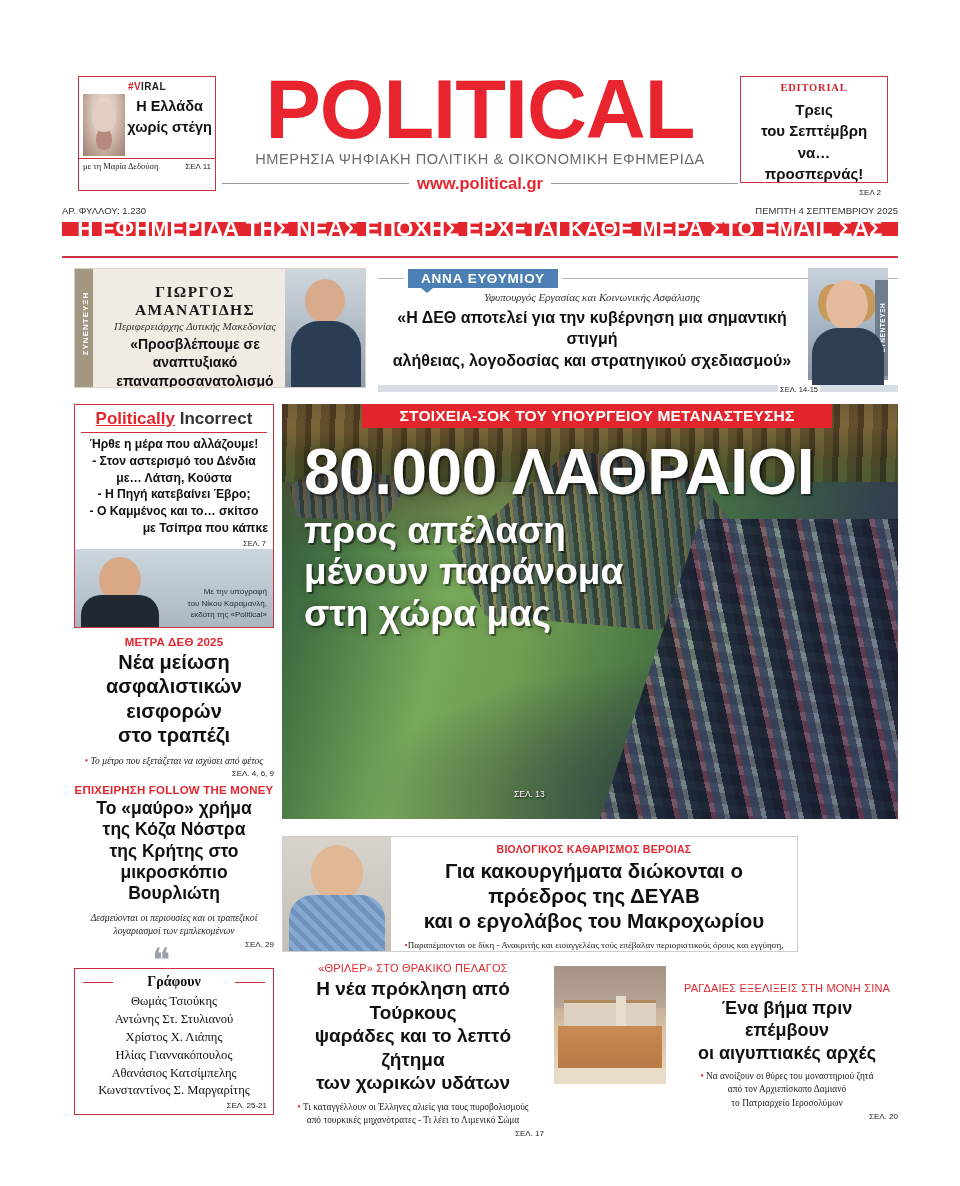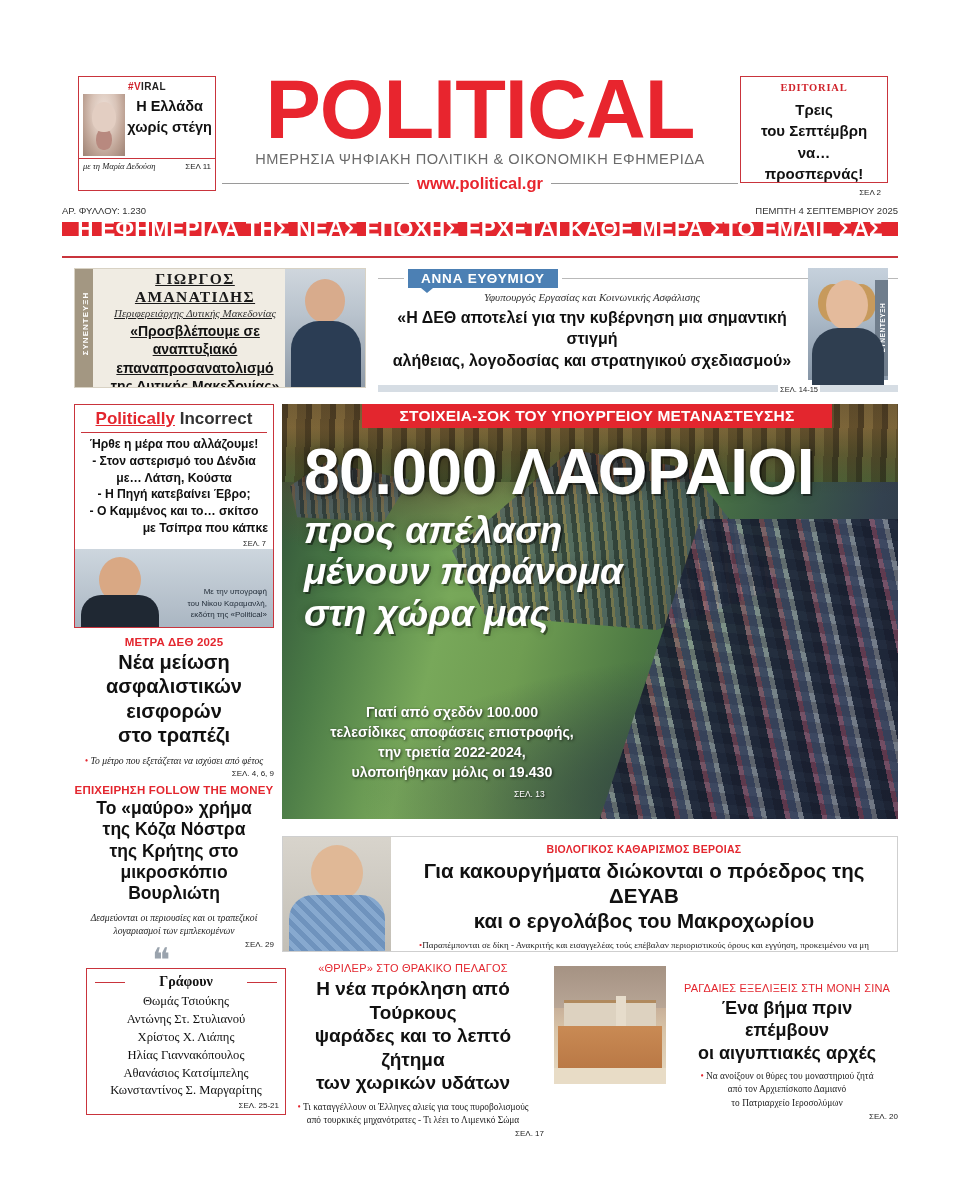--- a/index.html
+++ b/index.html
@@ -11,21 +11,21 @@
   .viral-box{position:absolute;left:78px;top:76px;width:138px;height:115px;border:1.5px solid #c9343c;background:#fff;box-sizing:border-box;}
   .viral-tag{text-align:center;font-size:10px;font-weight:bold;letter-spacing:.4px;margin-top:4px;color:#222;}
   .viral-tag .hv{color:#d0232b;}
   .viral-inner{position:relative;height:66px;}
   .viral-photo{position:absolute;left:4px;top:2px;width:42px;height:62px;background:
       radial-gradient(ellipse at 50% 28%, #efe2da 0%, #d9c4b8 42%, #bda294 70%, #9d8274 100%);
       border:0;}
   .viral-photo:after{content:"";position:absolute;left:9px;top:8px;width:24px;height:30px;border-radius:50% 50% 46% 46%;background:#e3cec2;box-shadow:0 22px 0 -4px #b8897f;}
   .viral-head{position:absolute;left:48px;top:4px;right:3px;text-align:center;font-family:"Liberation Sans",sans-serif;font-weight:bold;font-size:14.5px;line-height:1.45;color:#111;}
   .viral-foot{border-top:1px solid #c9343c;display:flex;justify-content:space-between;align-items:center;padding:2px 4px 0;font-size:8px;}
-  .viral-foot .by{font-family:"Liberation Serif",serif;font-style:italic;font-size:8.5px;color:#222;}
+  .viral-foot .by{font-family:"Liberation Serif",serif;font-size:8.5px;color:#222;}
   .viral-foot .pg{font-size:8px;color:#222;}
 
   .logo-wrap{position:absolute;left:222px;top:72px;width:516px;text-align:center;}
   .logo{font-family:"Liberation Sans",sans-serif;font-weight:bold;font-size:83px;line-height:.92;color:#e8252e;letter-spacing:-1px;}
   .logo-sub{font-size:14.6px;letter-spacing:.55px;color:#6b6b6b;margin-top:3px;white-space:nowrap;}
   .logo-url-row{position:relative;margin-top:7px;height:18px;display:flex;align-items:center;justify-content:flex-end;}
   .logo-url-row:before,.logo-url-row:after{content:"";flex:1;height:1px;background:#9a9a9a;}
   .logo-url{font-weight:bold;font-size:16.5px;color:#e8252e;padding:0 8px;}
 
   .editorial-box{position:absolute;right:72px;top:76px;width:148px;height:107px;border:1.5px solid #c9343c;background:#fff;box-sizing:border-box;padding:5px 6px 0;}
@@ -37,21 +37,21 @@
 
   .promo{position:absolute;left:62px;top:222px;width:836px;height:14px;background:#e3262e;color:#fff;display:flex;align-items:center;justify-content:center;
         font-weight:bold;font-size:22.5px;letter-spacing:.2px;}
   .promo-line{position:absolute;left:62px;top:256px;width:836px;height:2px;background:#c9343c;}
 
   
   .iv-left{position:absolute;left:74px;top:268px;width:292px;height:120px;background:#f0ece3;border:1px solid #d8d2c4;box-sizing:border-box;overflow:hidden;}
   .iv-tab{position:absolute;left:0;top:0;width:18px;height:100%;background:#a39782;color:#fff;}
   .iv-tab span{display:block;transform:rotate(-90deg);transform-origin:center;white-space:nowrap;font-size:8px;font-weight:bold;letter-spacing:1px;
      position:absolute;left:-40px;top:50px;width:100px;text-align:center;}
-  .iv-l-body{position:absolute;left:24px;top:1px;right:74px;text-align:center;text-decoration:underline;}
+  .iv-l-body{position:absolute;left:24px;top:14px;right:74px;text-align:center;}
   .iv-name{font-family:"Liberation Serif",serif;font-weight:bold;font-size:15.5px;letter-spacing:1.4px;color:#1a1a1a;}
   .iv-role{font-family:"Liberation Serif",serif;font-style:italic;font-size:11px;color:#333;margin-top:1px;}
   .iv-quote{font-weight:bold;font-size:14px;line-height:1.32;margin-top:3px;color:#111;}
   .iv-l-photo{position:absolute;right:0;top:0;width:80px;height:120px;
       background:linear-gradient(180deg,#cfd6dd 0%,#b9c3cd 38%,#8e9aa7 100%);}
   .iv-l-photo:before{content:"";position:absolute;left:20px;top:10px;width:40px;height:44px;border-radius:50%;background:#d8ab8c;}
   .iv-l-photo:after{content:"";position:absolute;left:6px;top:52px;width:70px;height:70px;border-radius:28px 28px 0 0;background:#2b3d54;}
 
   .iv-right{position:absolute;left:378px;top:268px;width:520px;height:120px;background:#fff;box-sizing:border-box;}
   .iv-r-tagwrap{position:relative;height:20px;display:flex;align-items:center;}
@@ -86,21 +86,21 @@
 
   .story{position:absolute;left:74px;width:200px;text-align:center;}
   .story .kicker{color:#e3262e;font-weight:bold;font-size:11.5px;letter-spacing:.2px;}
   .story .head{font-weight:bold;font-size:20px;line-height:1.22;margin-top:2px;color:#111;}
   .story .head.sm{font-size:17.5px;}
   .story .dek{font-family:"Liberation Serif",serif;font-style:italic;font-size:9.6px;line-height:1.4;margin-top:6px;color:#222;}
   .story .dek .bullet{color:#e3262e;}
   .story .pg{font-size:8px;text-align:right;margin-top:2px;color:#222;}
 
   .quote-mark{position:absolute;left:152px;top:944px;font-family:"Liberation Serif",serif;font-size:34px;color:#9aa3ad;line-height:1;}
-  .writers{position:absolute;left:74px;top:968px;width:200px;border:1px solid #c9343c;box-sizing:border-box;padding:3px 6px 4px;background:#fff;margin-left:12px;}
+  .writers{position:absolute;left:74px;top:968px;width:200px;border:1px solid #c9343c;box-sizing:border-box;padding:3px 6px 4px;background:#fff;}
   .writers-hd{position:relative;text-align:center;font-family:"Liberation Serif",serif;font-weight:bold;font-size:14px;color:#111;margin:2px 0 3px;}
   .writers-hd:before,.writers-hd:after{content:"";position:absolute;top:50%;width:30px;height:1px;background:#c9343c;}
   .writers-hd:before{left:2px;}
   .writers-hd:after{right:2px;}
   .writers-list{text-align:center;font-family:"Liberation Serif",serif;font-size:12.6px;line-height:1.42;color:#111;}
   .writers-pg{text-align:right;font-size:8px;margin-top:1px;color:#222;}
 
   
   .lead{position:absolute;left:282px;top:404px;width:616px;height:415px;overflow:hidden;background:#3a5a3a;}
   .lead-bg{position:absolute;inset:0;
@@ -127,28 +127,28 @@
     opacity:.85;}
   .lead-crowd3{position:absolute;left:8px;top:58px;width:120px;height:60px;
     background:repeating-linear-gradient(86deg, rgba(35,40,58,.75) 0 4px, rgba(200,90,110,.28) 4px 7px, rgba(80,90,115,.7) 7px 11px);
     clip-path:polygon(0 40%,30% 0,100% 30%,78% 100%,6% 92%);opacity:.8;}
 
   .lead-banner{position:absolute;left:80px;top:0;width:470px;height:24px;background:#e3262e;color:#fff;
      display:flex;align-items:center;justify-content:center;font-weight:bold;font-size:15.5px;letter-spacing:.2px;}
   .lead-h1{position:absolute;left:22px;top:38px;width:594px;font-weight:bold;font-size:64px;line-height:.96;color:#fff;
      text-shadow:2px 2px 0 rgba(0,0,0,.45), 0 0 10px rgba(0,0,0,.35);letter-spacing:-.5px;white-space:nowrap;}
   .lead-h2{position:absolute;left:22px;top:106px;width:520px;font-weight:bold;font-size:37px;line-height:1.12;color:#fff;
-     text-shadow:2px 2px 0 rgba(0,0,0,.45), 0 0 8px rgba(0,0,0,.3);font-style:italic;}
+     text-shadow:2px 2px 0 rgba(0,0,0,.45), 0 0 8px rgba(0,0,0,.3);}
   .lead-h2 .l2{display:block;}
   .lead-dek{position:absolute;left:20px;top:298px;width:300px;text-align:center;color:#fff;font-weight:bold;font-size:14.2px;line-height:1.42;
      text-shadow:1px 1px 3px rgba(0,0,0,.75);}
   .lead-pg{position:absolute;left:232px;top:385px;color:#fff;font-size:8.5px;text-shadow:1px 1px 2px rgba(0,0,0,.8);}
 
   
-  .veria{position:absolute;left:282px;top:836px;width:616px;height:116px;border:1px solid #cfcfcf;box-sizing:border-box;background:#fff;overflow:hidden;}
+  .veria{position:absolute;left:282px;top:836px;width:516px;height:116px;border:1px solid #cfcfcf;box-sizing:border-box;background:#fff;overflow:hidden;}
   .veria-photo{position:absolute;left:0;top:0;width:108px;height:114px;background:linear-gradient(180deg,#d8d4cc 0%,#c3bfb6 100%);}
   .veria-photo:before{content:"";position:absolute;left:28px;top:8px;width:52px;height:56px;border-radius:50%;background:#e0b896;}
   .veria-photo:after{content:"";position:absolute;left:6px;top:58px;width:96px;height:58px;border-radius:24px 24px 0 0;
      background:repeating-linear-gradient(45deg,#6f93bd 0 5px,#87a9cf 5px 10px);}
   .veria-body{position:absolute;left:116px;right:8px;top:6px;text-align:center;}
   .veria-kicker{color:#e3262e;font-weight:bold;font-size:10.5px;letter-spacing:.3px;}
   .veria-head{font-weight:bold;font-size:20.5px;line-height:1.22;margin-top:3px;color:#111;}
   .veria-dek{font-family:"Liberation Serif",serif;font-size:9px;margin-top:7px;color:#222;}
   .veria-dek .bullet{color:#e3262e;}
 
@@ -300,21 +300,20 @@
     <div class="lead-crowd2"></div>
     <div class="lead-crowd"></div>
 
     <div class="lead-banner">ΣΤΟΙΧΕΙΑ-ΣΟΚ ΤΟΥ ΥΠΟΥΡΓΕΙΟΥ ΜΕΤΑΝΑΣΤΕΥΣΗΣ</div>
     <div class="lead-h1">80.000 ΛΑΘΡΑΙΟΙ</div>
     <div class="lead-h2">
       <span class="l2">προς απέλαση</span>
       <span class="l2">μένουν παράνομα</span>
       <span class="l2">στη χώρα μας</span>
     </div>
-    <div class="lead-dek multiline">Γιατί από σχεδόν 100.000<br>τελεσίδικες αποφάσεις επιστροφής,<br>την τριετία 2022-2024,<br>υλοποιήθηκαν μόλις οι 19.430</div>
     <div class="lead-pg">ΣΕΛ. 13</div>
   </div>
 
   <div class="veria">
     <div class="veria-photo"></div>
     <div class="veria-body">
       <div class="veria-kicker">ΒΙΟΛΟΓΙΚΟΣ ΚΑΘΑΡΙΣΜΟΣ ΒΕΡΟΙΑΣ</div>
       <div class="veria-head multiline">Για κακουργήματα διώκονται ο πρόεδρος της ΔΕΥΑΒ<br>και ο εργολάβος του Μακροχωρίου</div>
       <div class="veria-dek"><span class="bullet">•</span><span>Παραπέμπονται σε δίκη - Ανακριτής και εισαγγελέας τούς επέβαλαν περιοριστικούς όρους και εγγύηση, προκειμένου να μη φυλακιστούν</span></div>
 

